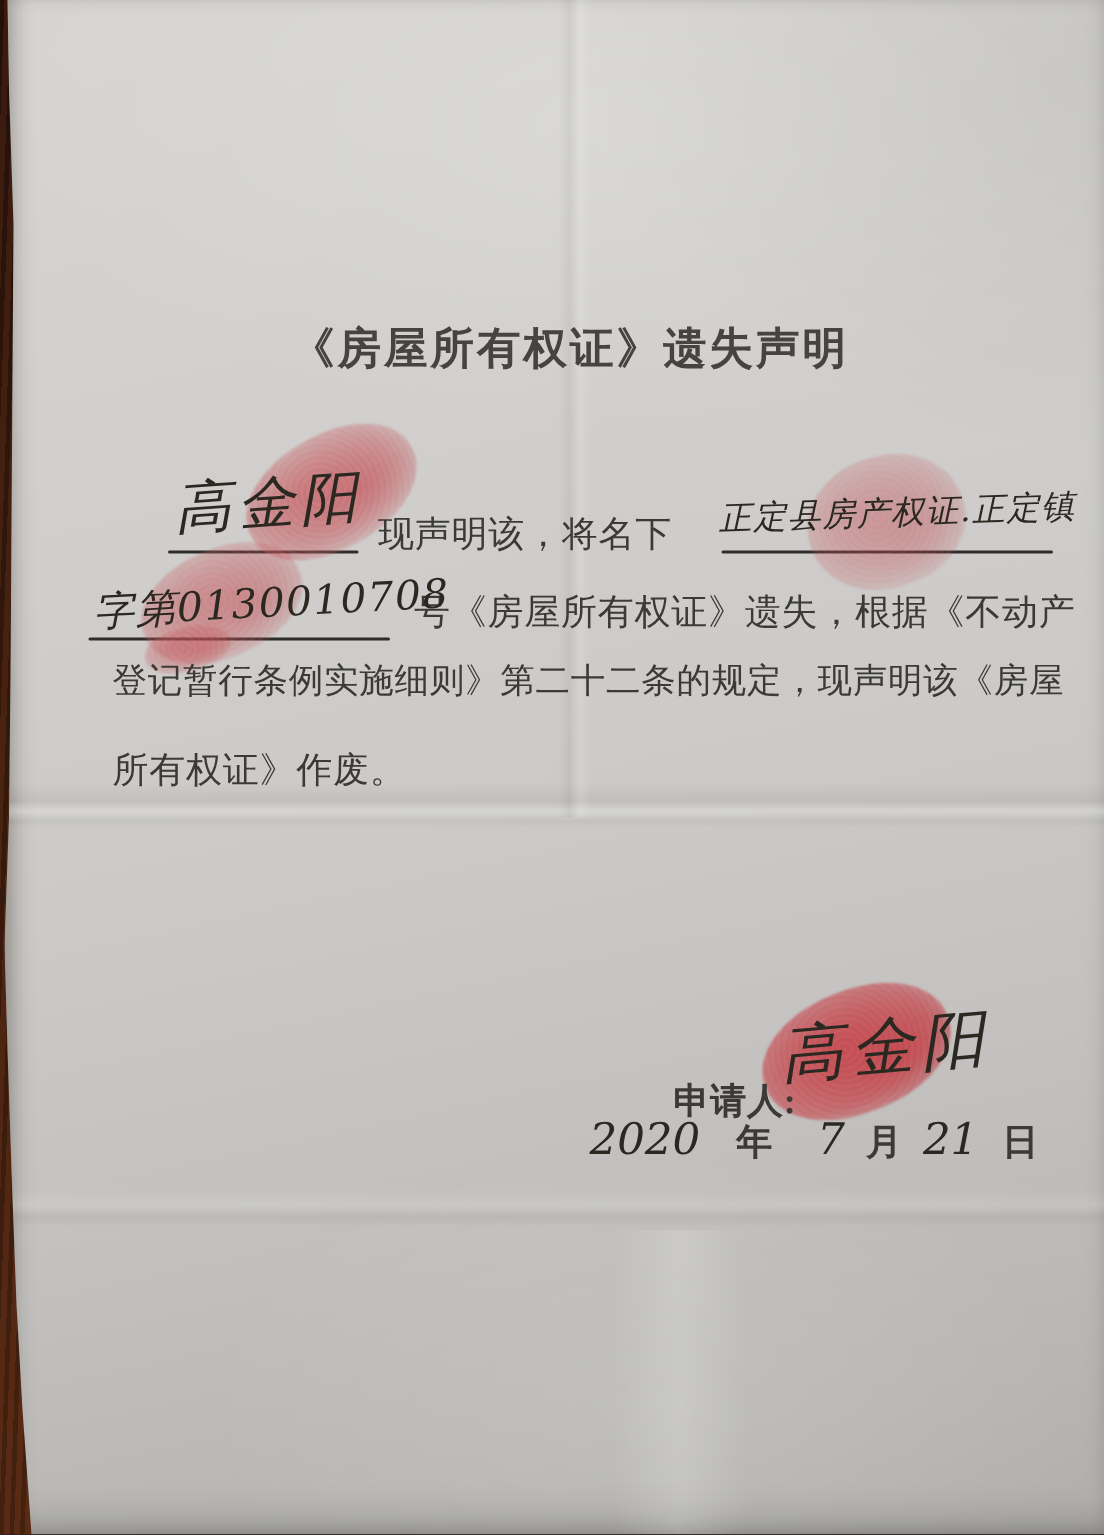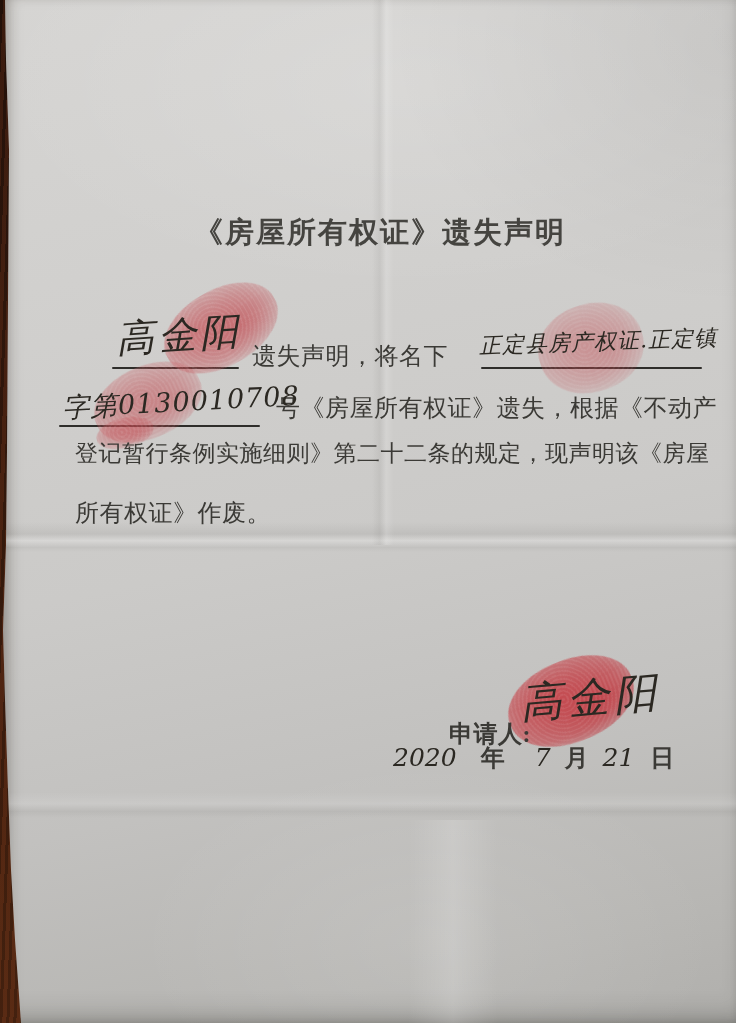--- a/index.html
+++ b/index.html
@@ -57,21 +57,21 @@
       repeating-radial-gradient(circle at 45% 45%, rgba(255,255,255,0.08) 0 1.5px, rgba(0,0,0,0) 1.5px 4px),
       radial-gradient(ellipse at 40% 42%, rgba(197,70,76,0.92), rgba(197,70,76,0.55) 58%, rgba(197,70,76,0) 80%),
       radial-gradient(ellipse at 68% 62%, rgba(184,52,60,0.85), rgba(184,52,60,0) 78%);}
 
   .hand-name{left:116px;top:310px;font-size:38px;transform:rotate(-4deg);letter-spacing:4px;}
   .hand-cert{left:479px;top:327px;font-size:22px;transform:rotate(-2deg);letter-spacing:1px;}
   .hand-number{left:62px;top:384px;font-size:27px;transform:rotate(-3deg);letter-spacing:1px;}
   .hand-sign{left:520px;top:670px;font-size:42px;transform:rotate(-5deg);letter-spacing:5px;}
 
   .date-row{left:381px;top:742px;z-index:4;}
-  .date-row .num{font-family:"DejaVu Serif",serif;font-style:italic;font-size:25px;color:#2b2822;}
+  .date-row .num{font-family:"DejaVu Serif",serif;font-style:italic;font-size:29px;color:#2b2822;}
   .date-row .unit{font-size:24px;color:#3b3a36;font-style:normal;font-weight:600;font-family:"Liberation Serif","DejaVu Serif",serif;}
   .date-row span{vertical-align:baseline;}
 </style>
 </head>
 <body>
 
 <div class="photo">
   <div class="paper">
     <div class="crease crease-h1"></div>
     <div class="crease crease-h2"></div>
@@ -82,21 +82,21 @@
   <div class="fingerprint fp-tex fp1"></div>
   <div class="fingerprint fp-tex fp2"></div>
   <div class="fingerprint fp-tex fp3"></div>
   <div class="fingerprint fp-tex fp3b"></div>
   <div class="fingerprint fp4"></div>
 
   <div class="txt doc-title">《房屋所有权证》遗失声明</div>
 
   <div class="hand hand-name">高金阳</div>
   <div class="blank-line" style="left:112px;top:367px;width:127px;"></div>
-  <div class="txt body-line" style="left:240px;top:340px;">遗失声明，将名下</div>
+  <div class="txt body-line" style="left:240px;top:340px;">现声明该，将名下</div>
   <div class="blank-line" style="left:481px;top:367px;width:221px;"></div>
   <div class="hand hand-cert">正定县房产权证.正定镇</div>
 
   <div class="hand hand-number">字第0130010708</div>
   <div class="blank-line" style="left:59px;top:425px;width:201px;"></div>
   <div class="txt body-line" style="left:264px;top:392px;">号《房屋所有权证》遗失，根据《不动产</div>
 
   <div class="txt body-line" style="left:63px;top:438px;font-size:23px;">登记暂行条例实施细则》第二十二条的规定，现声明该《房屋</div>
   <div class="txt body-line" style="left:63px;top:483px;margin-top:14px;">所有权证》作废。</div>
 

